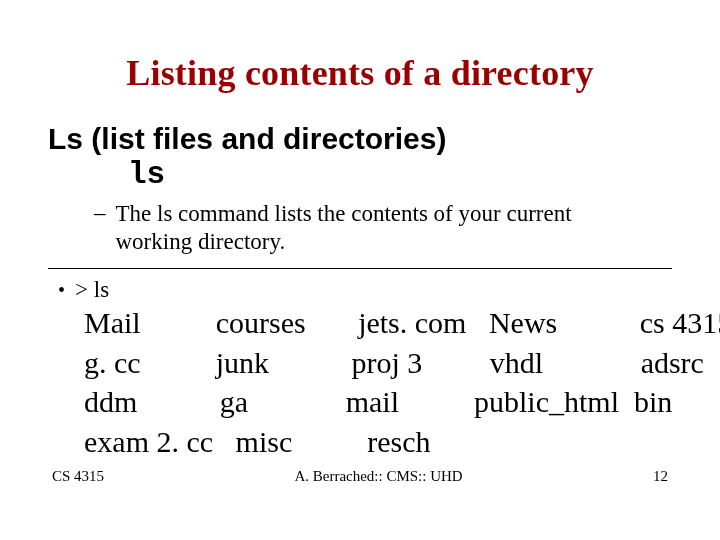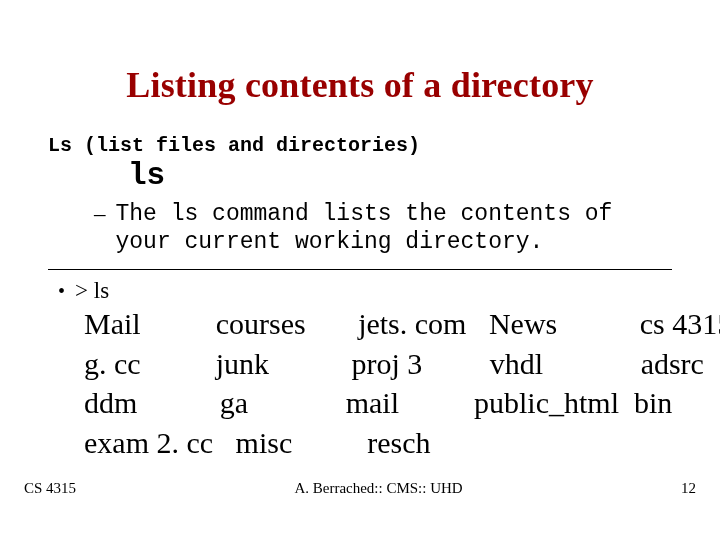--- a/index.html
+++ b/index.html
@@ -9,36 +9,35 @@
     height: 540px;
     background: #fff;
     font-family: "Times New Roman", Times, serif;
     color: #000;
   }
   .slide {
     position: relative;
     width: 720px;
     height: 523px;
     box-sizing: border-box;
-    margin-top: 12px;
   }
   .title {
     text-align: center;
     font-size: 36px;
     font-weight: bold;
     color: #990000;
     padding-top: 52px;
     letter-spacing: 0.2px;
   }
   .body {
     padding: 0 48px;
   }
   .cmd-line {
-    font-family: Liberation Mono, monospace;
-    font-size: 20px;
+    font-family: Liberation Sans, sans-serif;
+    font-size: 30px;
     font-weight: bold;
     margin-top: 28px;
   }
   .cmd-sub {
     font-family: "Courier New", Courier, monospace;
     font-size: 31px;
     font-weight: bold;
     margin-left: 80px;
     margin-top: 1px;
   }
@@ -48,21 +47,20 @@
     margin-left: 46px;
     display: flex;
     align-items: flex-start;
   }
   .dash {
     margin-right: 10px;
   }
   .desc-text {
     max-width: 520px;
     line-height: 1.2;
-    font-family: Liberation Mono, monospace;
   }
   .sep {
     border: none;
     border-top: 1px solid #000;
     margin: 13px 0 8px 0;
   }
   .bullet-row {
     font-size: 23px;
     display: flex;
     align-items: flex-start;
@@ -81,21 +79,21 @@
     font-family: "Times New Roman", Times, serif;
   }
   .footer {
     position: absolute;
     bottom: 38px;
     left: 0;
     width: 100%;
     font-size: 15px;
     display: flex;
     justify-content: space-between;
-    padding: 0 24px;
+    padding: 0 52px;
     box-sizing: border-box;
   }
 </style>
 </head>
 <body>
 
 <div class="slide">
 
   <div class="title">Listing contents of a directory</div>
 

